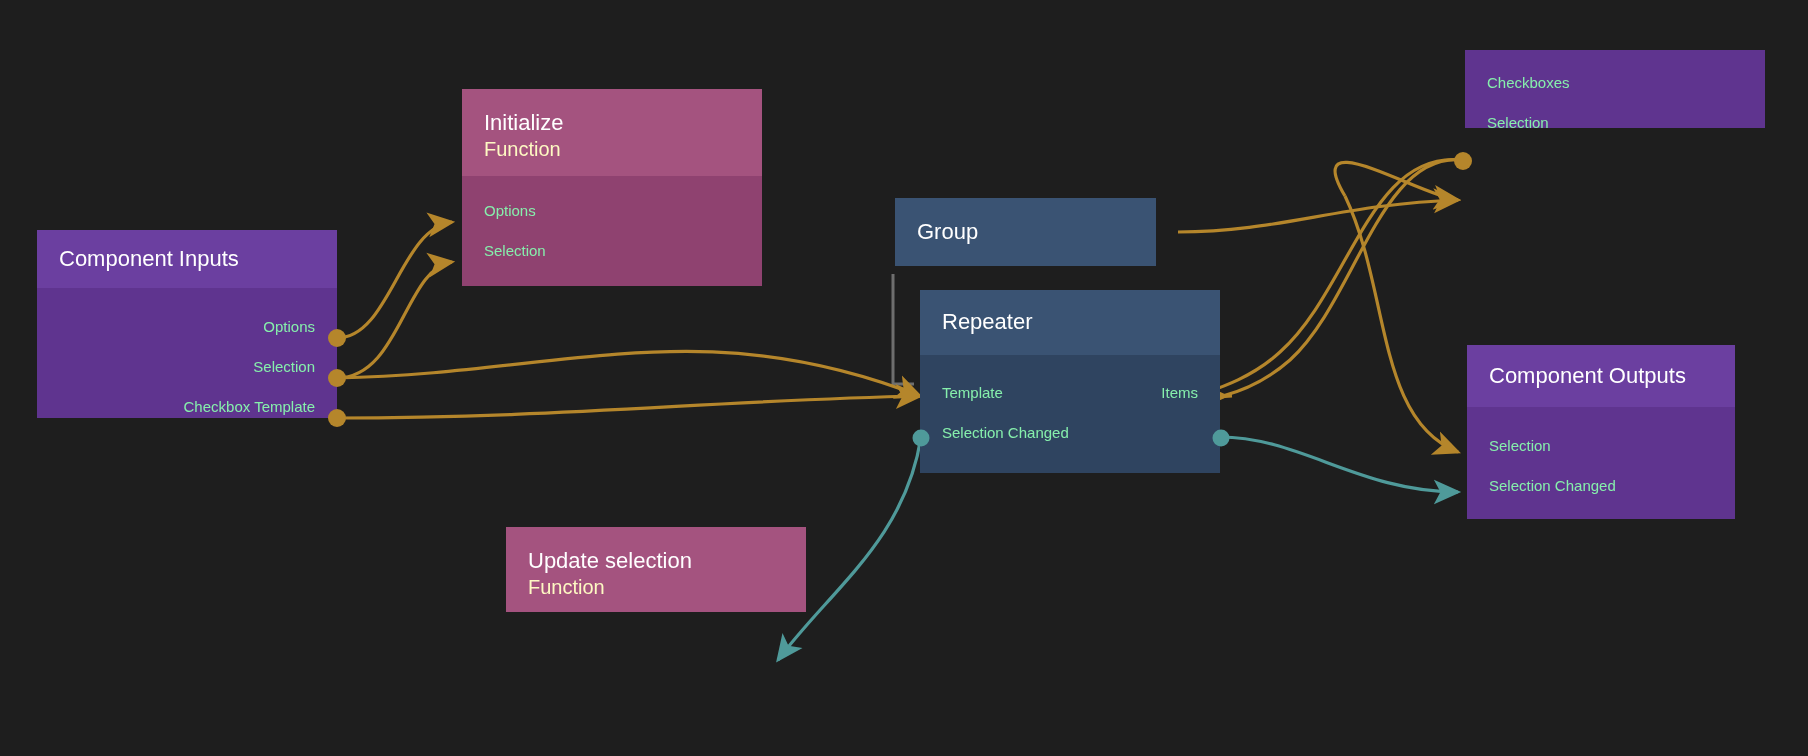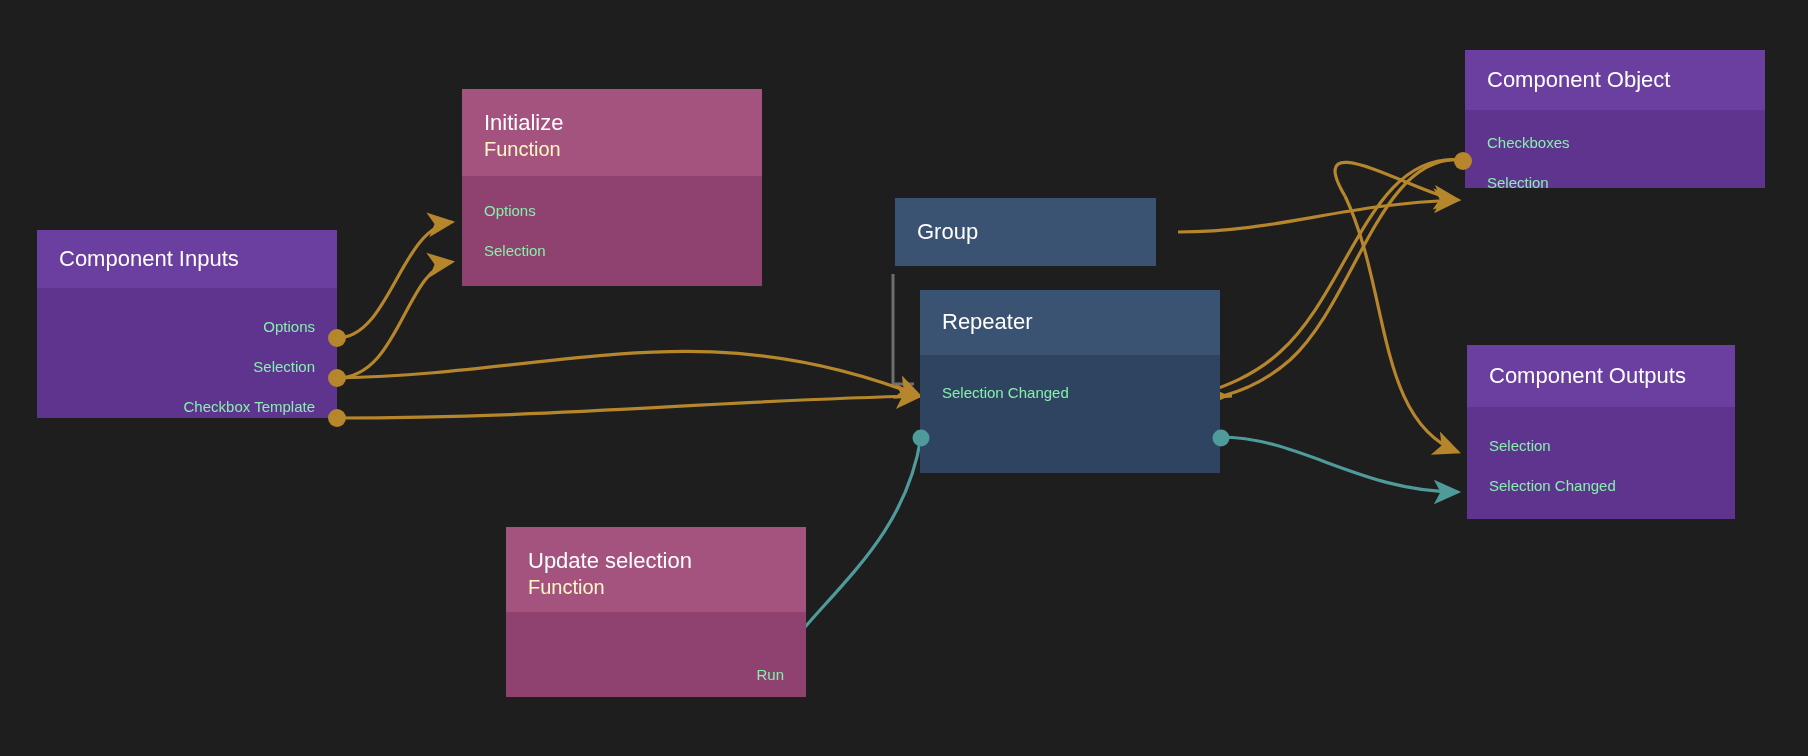--- a/index.html
+++ b/index.html
@@ -162,53 +162,49 @@
         <span>Selection</span>
       </div>
     </div>
   </div>
 
   <div class="node pink" style="left:474px; top:527px; width:300px;margin-left:32px;">
     <div class="node-header" style="height:85px; padding-top:8px;">
       <div class="node-title">Update selection</div>
       <div class="node-subtitle">Function</div>
     </div>
-    <div class="node-body" style="height:85px; padding-top:42px;">
-      <div class="port-row right">
-        <span>Run</span>
-      </div>
-    </div>
   </div>
 
   <div class="node blue grouponly" style="left:880px; top:198px; width:276px; height:68px;padding-left:15px;">
     <div class="node-header" style="height:68px;">
       <div class="node-title">Group</div>
     </div>
   </div>
 
   <div class="node blue" style="left:920px; top:290px; width:300px;">
     <div class="node-header" style="height:65px;">
       <div class="node-title">Repeater</div>
     </div>
     <div class="node-body" style="height:118px; padding-top:17px;">
+      <div class="port-row split">
+        <span>Template</span>
+        <span>Items</span>
+      </div>
       <div class="port-row">
         <span>Selection Changed</span>
       </div>
     </div>
   </div>
 
   <svg style="position:absolute; left:911px; top:428px; width:320px; height:20px; z-index:4;" viewBox="0 0 320 20" xmlns="http://www.w3.org/2000/svg">
     <circle cx="10" cy="10" r="8.5" fill="#4f9a9a"></circle>
     <circle cx="310" cy="10" r="8.5" fill="#4f9a9a"></circle>
   </svg>
 
   <div class="node purple" style="left:1465px; top:50px; width:300px;">
-    <div class="node-header" style="height:60px;">
-      <div class="node-title">Component Object</div>
-    </div>
     <div class="node-body" style="height:78px; padding-top:12px;">
       <div class="port-row">
         <span>Checkboxes</span>
       </div>
       <div class="port-row">
         <span>Selection</span>
       </div>
     </div>
   </div>
 

